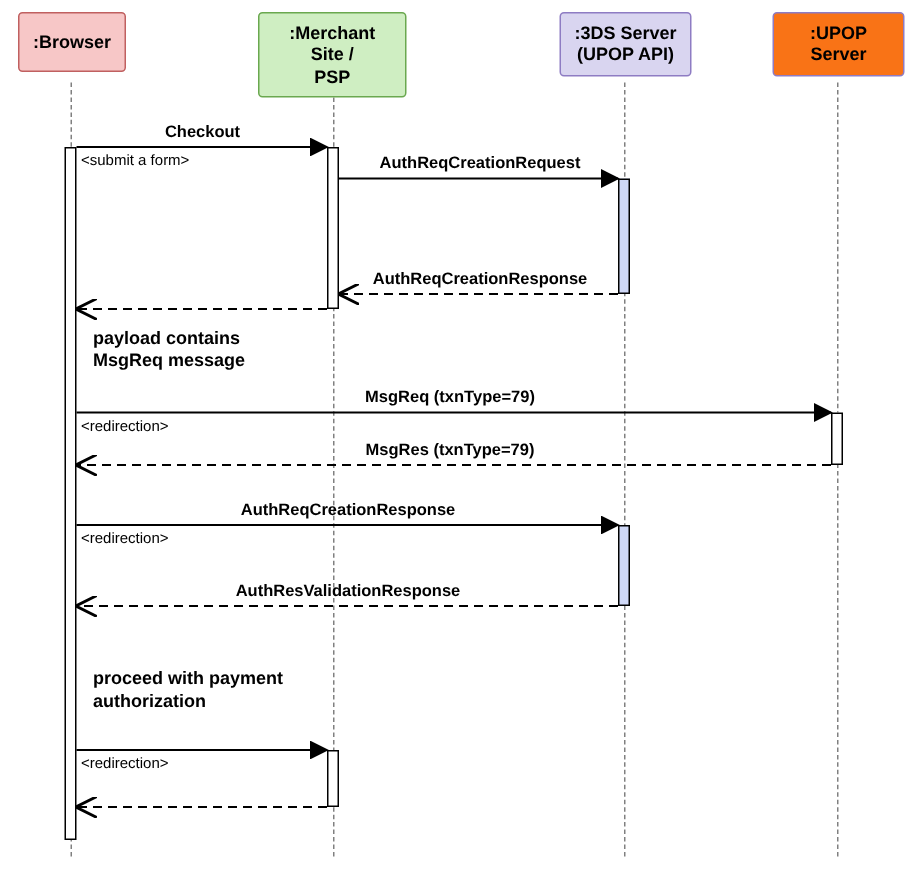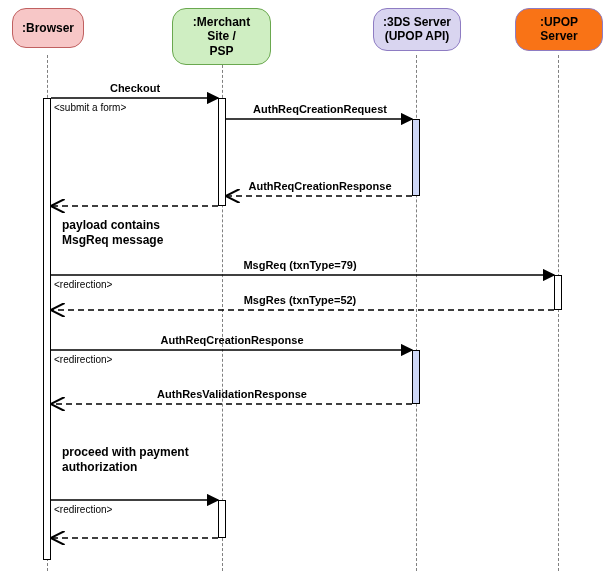--- a/index.html
+++ b/index.html
@@ -20,21 +20,21 @@
     top: 55px;
     bottom: 10px;
     width: 0;
     border-left: 1px dashed #808080;
   }
   .participant {
     position: absolute;
     top: 8px;
     box-sizing: border-box;
     border: 1.5px solid;
-    border-radius: 14px;
+    border-radius: 3px;
     padding: 6px 8px;
     text-align: center;
     font-weight: bold;
     font-size: 12px;
     line-height: 1.2;
     display: flex;
     align-items: center;
     justify-content: center;
     min-height: 40px;
   }
@@ -142,21 +142,21 @@
 
     <line x1="51" y1="500" x2="218" y2="500" stroke="#000" stroke-width="1.4" marker-end="url(#ah-solid)"></line>
 
     <line x1="218" y1="538" x2="52" y2="538" stroke="#000" stroke-width="1.4" stroke-dasharray="6 4" marker-end="url(#ah-open)"></line>
   </svg>
 
   <div class="msg-label" style="left:135px; top:82px;">Checkout</div>
   <div class="msg-label" style="left:320px; top:103px;">AuthReqCreationRequest</div>
   <div class="msg-label" style="left:320px; top:180px;">AuthReqCreationResponse</div>
   <div class="msg-label" style="left:300px; top:259px;">MsgReq (txnType=79)</div>
-  <div class="msg-label" style="left:300px; top:294px;">MsgRes (txnType=52)</div>
+  <div class="msg-label" style="left:300px; top:294px;">MsgRes (txnType=79)</div>
   <div class="msg-label" style="left:232px; top:334px;">AuthReqCreationResponse</div>
   <div class="msg-label" style="left:232px; top:388px;">AuthResValidationResponse</div>
 
   <div class="guard" style="left:54px; top:102px;">&lt;submit a form&gt;</div>
   <div class="guard" style="left:54px; top:279px;">&lt;redirection&gt;</div>
   <div class="guard" style="left:54px; top:354px;">&lt;redirection&gt;</div>
   <div class="guard" style="left:54px; top:504px;">&lt;redirection&gt;</div>
 
   <div class="note" style="left:62px; top:218px;">payload contains
 MsgReq message</div>

